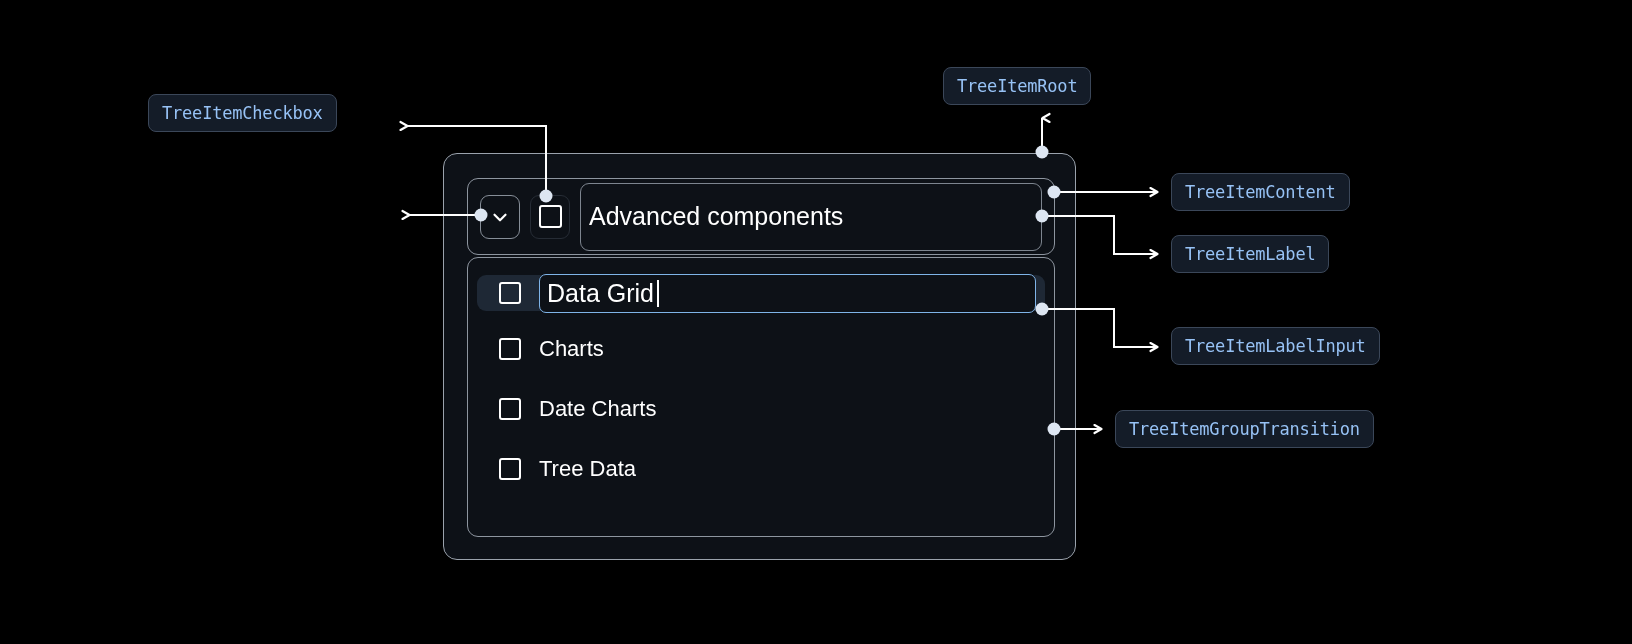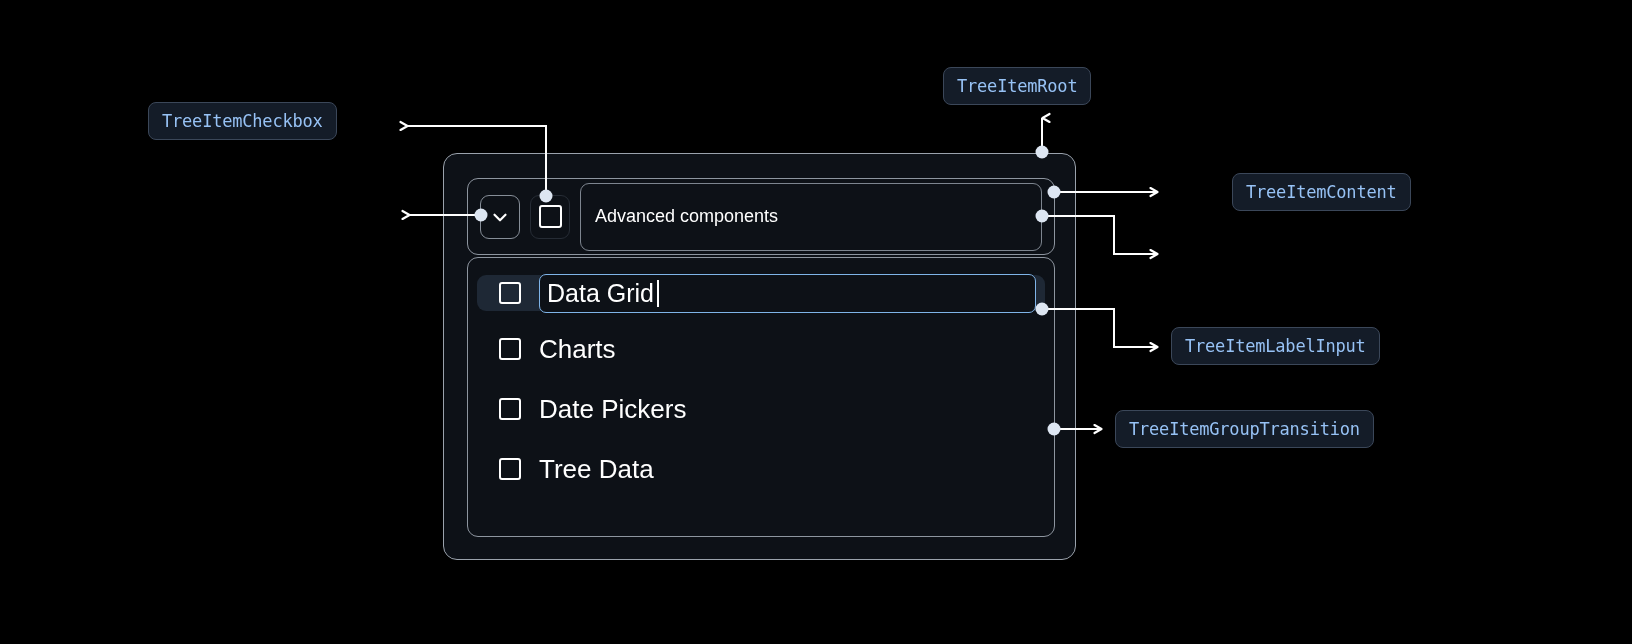--- a/index.html
+++ b/index.html
@@ -124,23 +124,23 @@
   }
 
   #label-box {
     flex: 1 1 auto;
     height: 68px;
     box-sizing: border-box;
     border: 1.5px solid #7d858f;
     border-radius: 9px;
     display: flex;
     align-items: center;
-    padding: 0 14px;
+    padding: 0 8px;
     color: #ffffff;
-    font-size: 18px;
+    font-size: 25px;
     background: transparent;
     overflow: hidden;
   }
 
   #group-box {
     position: absolute;
     left: 23px;
     top: 103px;
     width: 588px;
     height: 280px;
@@ -160,21 +160,21 @@
     padding-left: 22px;
     border-radius: 9px;
     gap: 18px;
   }
   .tree-row.selected {
     background: #1e2835;
     height: 36px;
   }
   .tree-row .row-text {
     color: #ffffff;
-    font-size: 26px;
+    font-size: 22px;
     white-space: nowrap;
   }
 
   #label-input {
     flex: 1 1 auto;
     height: 39px;
     margin-right: 9px;
     box-sizing: border-box;
     background: #0d1117;
     border: 1.6px solid #7fb4e8;
@@ -230,44 +230,47 @@
         </div>
       </div>
 
       <div class="tree-row">
         <span class="checkbox-glyph sm"></span>
         <span class="row-text">Charts</span>
       </div>
 
       <div class="tree-row">
         <span class="checkbox-glyph sm"></span>
-        <span class="row-text">Date Pickers</span>
+        <span class="row-text">Date Charts</span>
       </div>
 
       <div class="tree-row">
         <span class="checkbox-glyph sm"></span>
         <span class="row-text">Tree Data</span>
       </div>
 
     </div>
   </div>
 
-  <div class="chip" style="left:148px; top:102px;text-align:right;">
+  <div class="chip" style="left:148px; top:94px;text-align:right;">
     <span>TreeItemCheckbox</span>
   </div>
 
 
   <div class="chip" style="left:943px; top:67px;">
     <span>TreeItemRoot</span>
   </div>
 
-  <div class="chip" style="left:1232px; top:173px;">
+  <div class="chip" style="left:1171px; top:173px;">
     <span>TreeItemContent</span>
   </div>
 
+  <div class="chip" style="left:1171px; top:235px;">
+    <span>TreeItemLabel</span>
+  </div>
 
   <div class="chip" style="left:1115px; top:410px;">
     <span>TreeItemGroupTransition</span>
   </div>
 
   <div class="chip" style="left:1171px; top:327px;">
     <span>TreeItemLabelInput</span>
   </div>
 
   <svg id="connectors" viewBox="0 0 1632 644">

